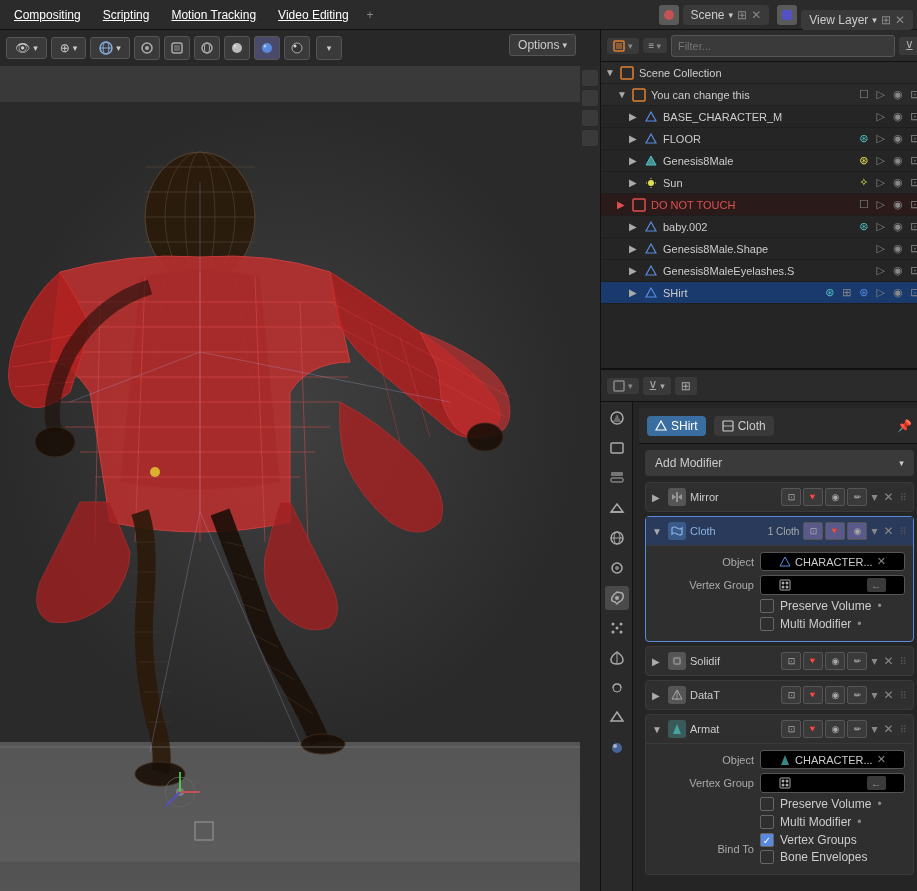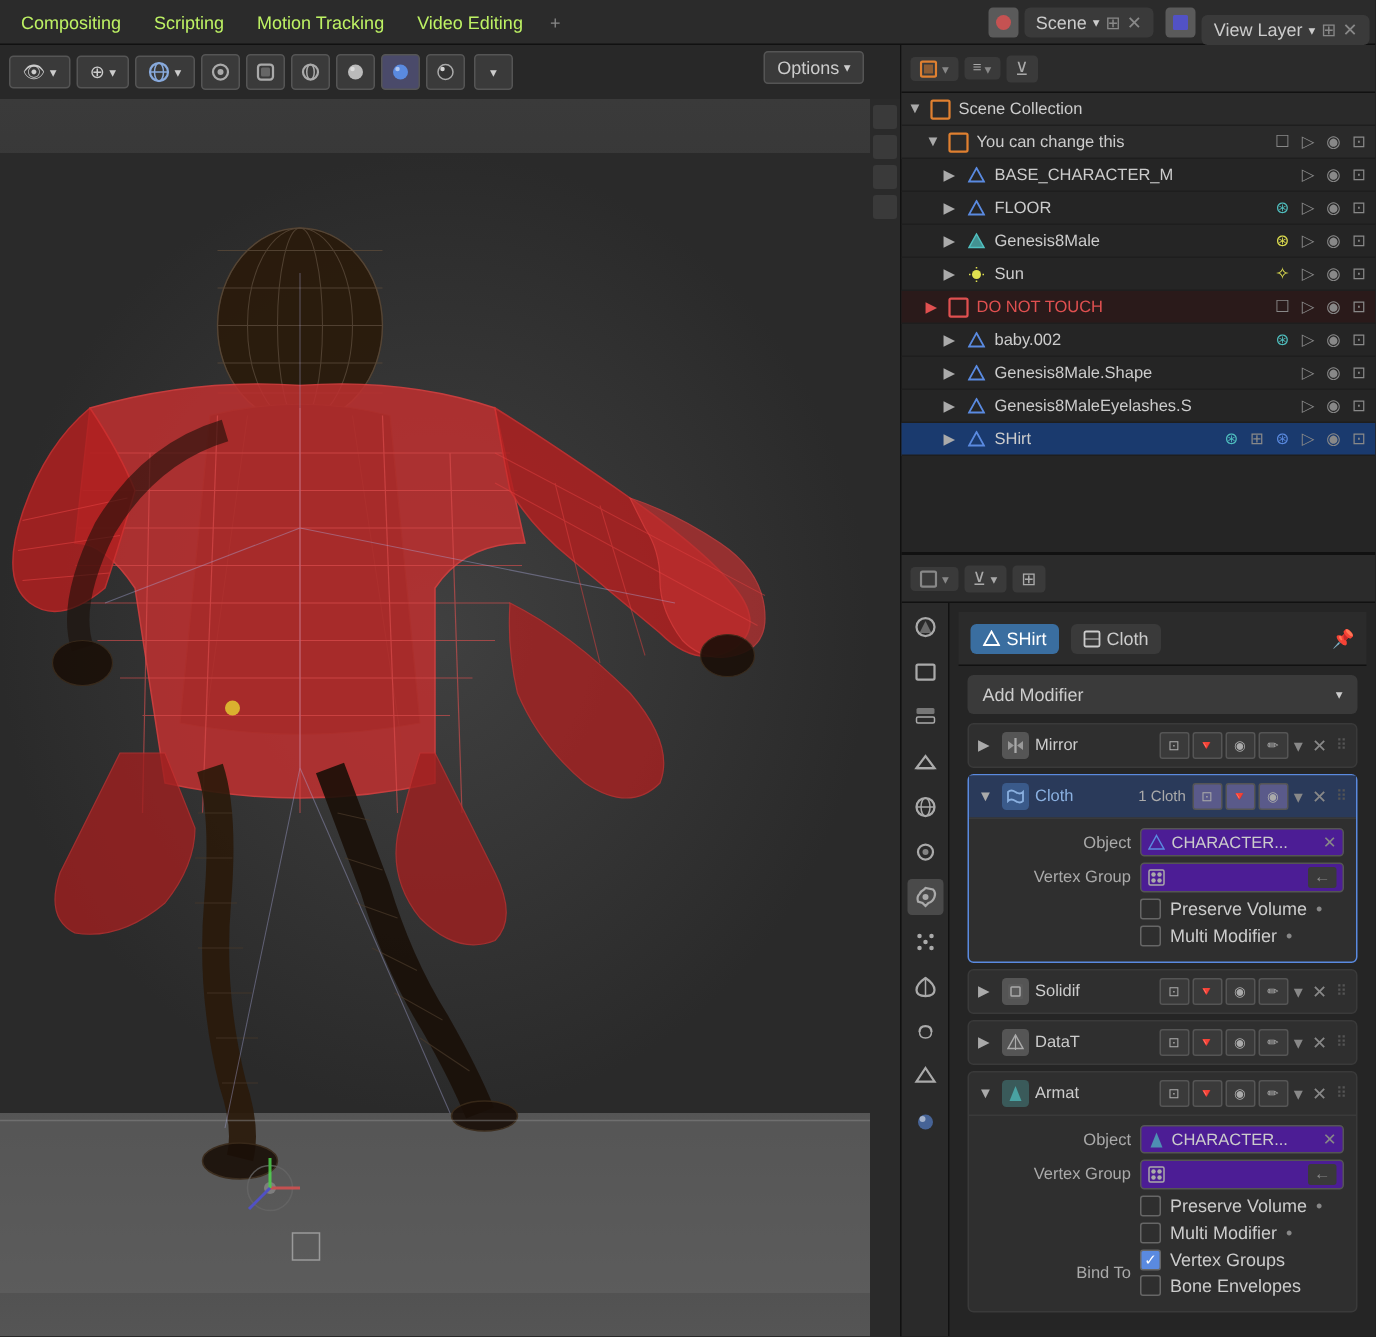--- a/index.html
+++ b/index.html
@@ -6,21 +6,21 @@
     body { width: 917px; height: 891px; background: #1a1a1a; font-family: 'Segoe UI', Arial, sans-serif; font-size: 12px; color: #ccc; overflow: hidden; }
 
     
     .top-bar {
       display: flex; align-items: center; height: 30px;
       background: #2b2b2b; border-bottom: 1px solid #111;
       padding: 0 4px; gap: 2px;
     }
     .top-bar-tab {
       padding: 4px 10px; cursor: pointer; border-radius: 3px;
-      color: #bef264; font-size: 12px;
+      color: #ffffff; font-size: 12px; text-decoration: underline;
     }
     .top-bar-plus {
       padding: 4px 6px; color: #888; cursor: pointer;
     }
     .top-bar-right {
       margin-left: auto; display: flex; align-items: center; gap: 8px;
     }
     .scene-selector {
       display: flex; align-items: center; gap: 4px;
       background: #3a3a3a; border-radius: 4px; padding: 3px 8px;
@@ -173,22 +173,22 @@
     .cloth-expanded {
       padding: 6px 8px; border-top: 1px solid #3a3a3a;
     }
     .cloth-expanded .row {
       display: flex; align-items: center; margin-bottom: 4px; gap: 6px;
     }
     .cloth-expanded .label {
       width: 100px; text-align: right; color: #aaa; font-size: 11px; flex-shrink: 0;
     }
     .cloth-expanded .value {
-      flex: 1; background: #4c1d95; border: 1px solid #555; border-radius: 3px;
-      padding: 2px 4px; color: #ccc; font-size: 11px; display: flex; align-items: center; gap: 4px;
+      flex: 1; background: #000000; border: 1px solid #555; border-radius: 3px;
+      padding: 2px 18px; color: #ccc; font-size: 11px; display: flex; align-items: center; gap: 4px;
     }
     .cloth-expanded .checkbox {
       width: 14px; height: 14px; border: 1px solid #666; border-radius: 2px; display: flex; align-items: center; justify-content: center; cursor: pointer;
     }
     .cloth-expanded .checkbox.checked { background: #5a8ae0; }
 
     
     .viewport-svg {
       position: absolute; top: 36px; left: 0; right: 20px; bottom: 0;
     }
@@ -471,20 +471,21 @@
               <rect x="1" y="1" width="10" height="10" rx="1" fill="none" stroke="#e08030" stroke-width="1.5"></rect>
               <rect x="3" y="3" width="6" height="6" fill="#e08030" opacity="0.5"></rect>
             </svg>
           <span style="font-size:9px;color:#888;">▾</span>
         </div>
 
         <div style="display:flex;align-items:center;gap:2px;background:#3a3a3a;border-radius:3px;padding:2px 6px;cursor:pointer;">
           <span style="font-size:10px;color:#aaa;">≡</span>
           <span style="font-size:9px;color:#888;">▾</span>
         </div>
+        <input class="outliner-search" type="text" placeholder="Filter..." style="">
 
         <div style="background:#3a3a3a;border-radius:3px;padding:2px 6px;cursor:pointer;color:#aaa;">⊻</div>
       </div>
 
       <div>
 
         <div class="outliner-item collection">
           <div class="oi-expand">▼</div>
           <div class="oi-icon">
             <svg width="14" height="14" viewBox="0 0 14 14">

